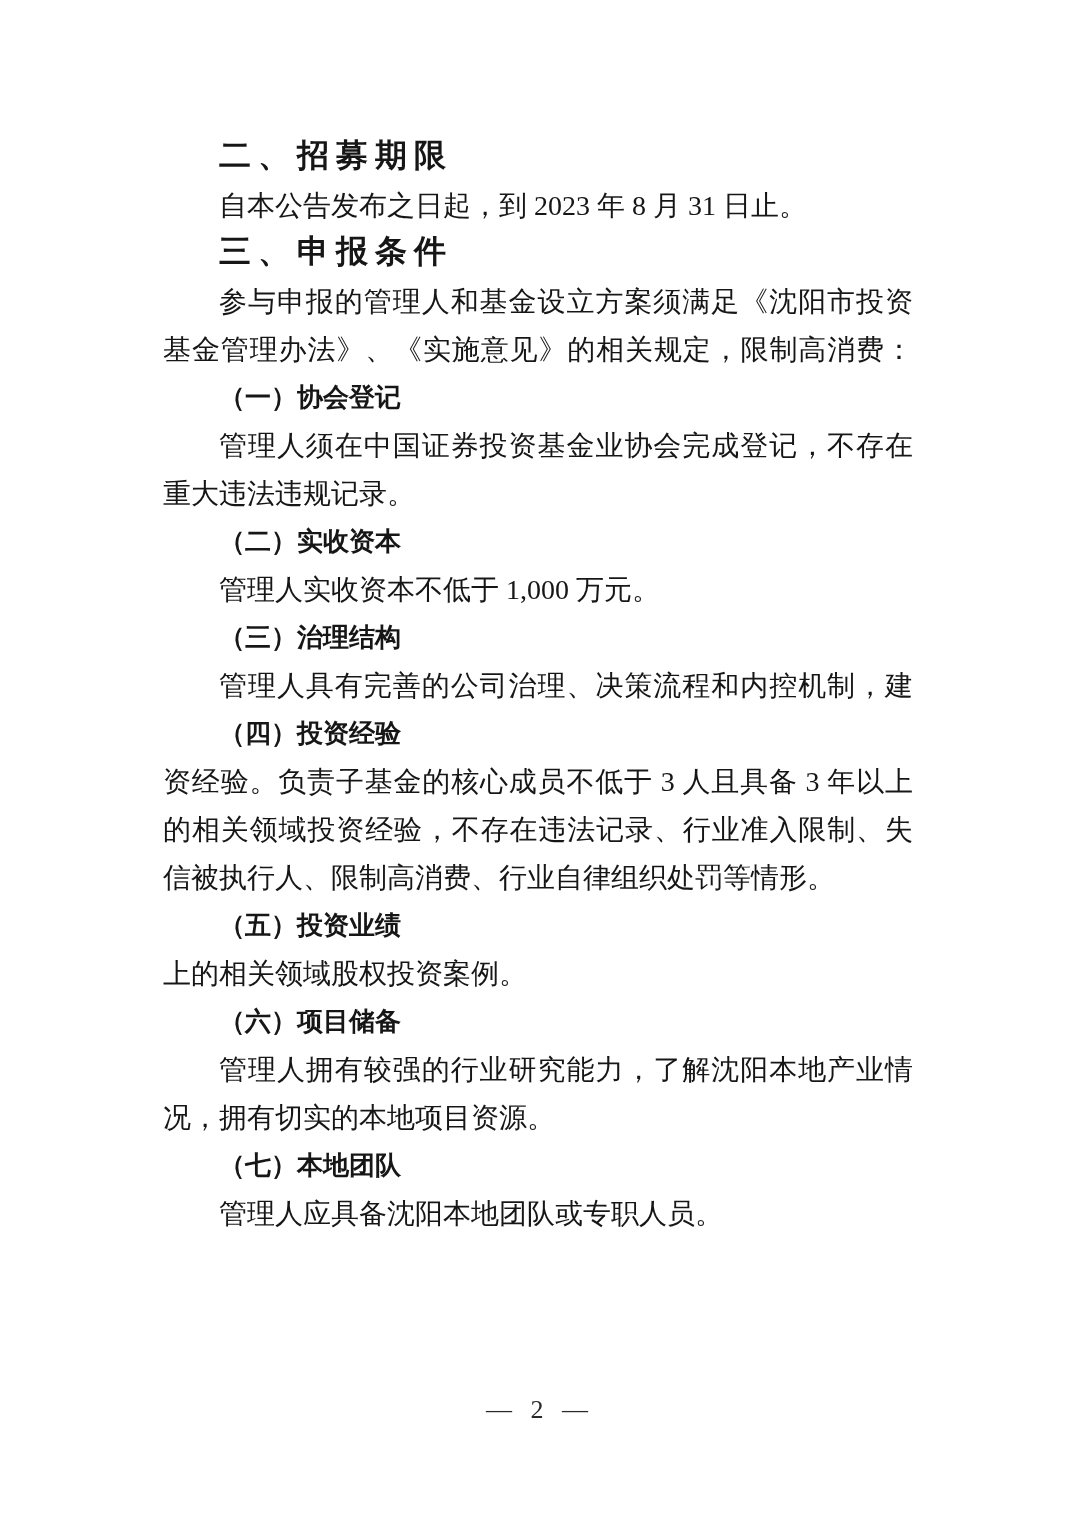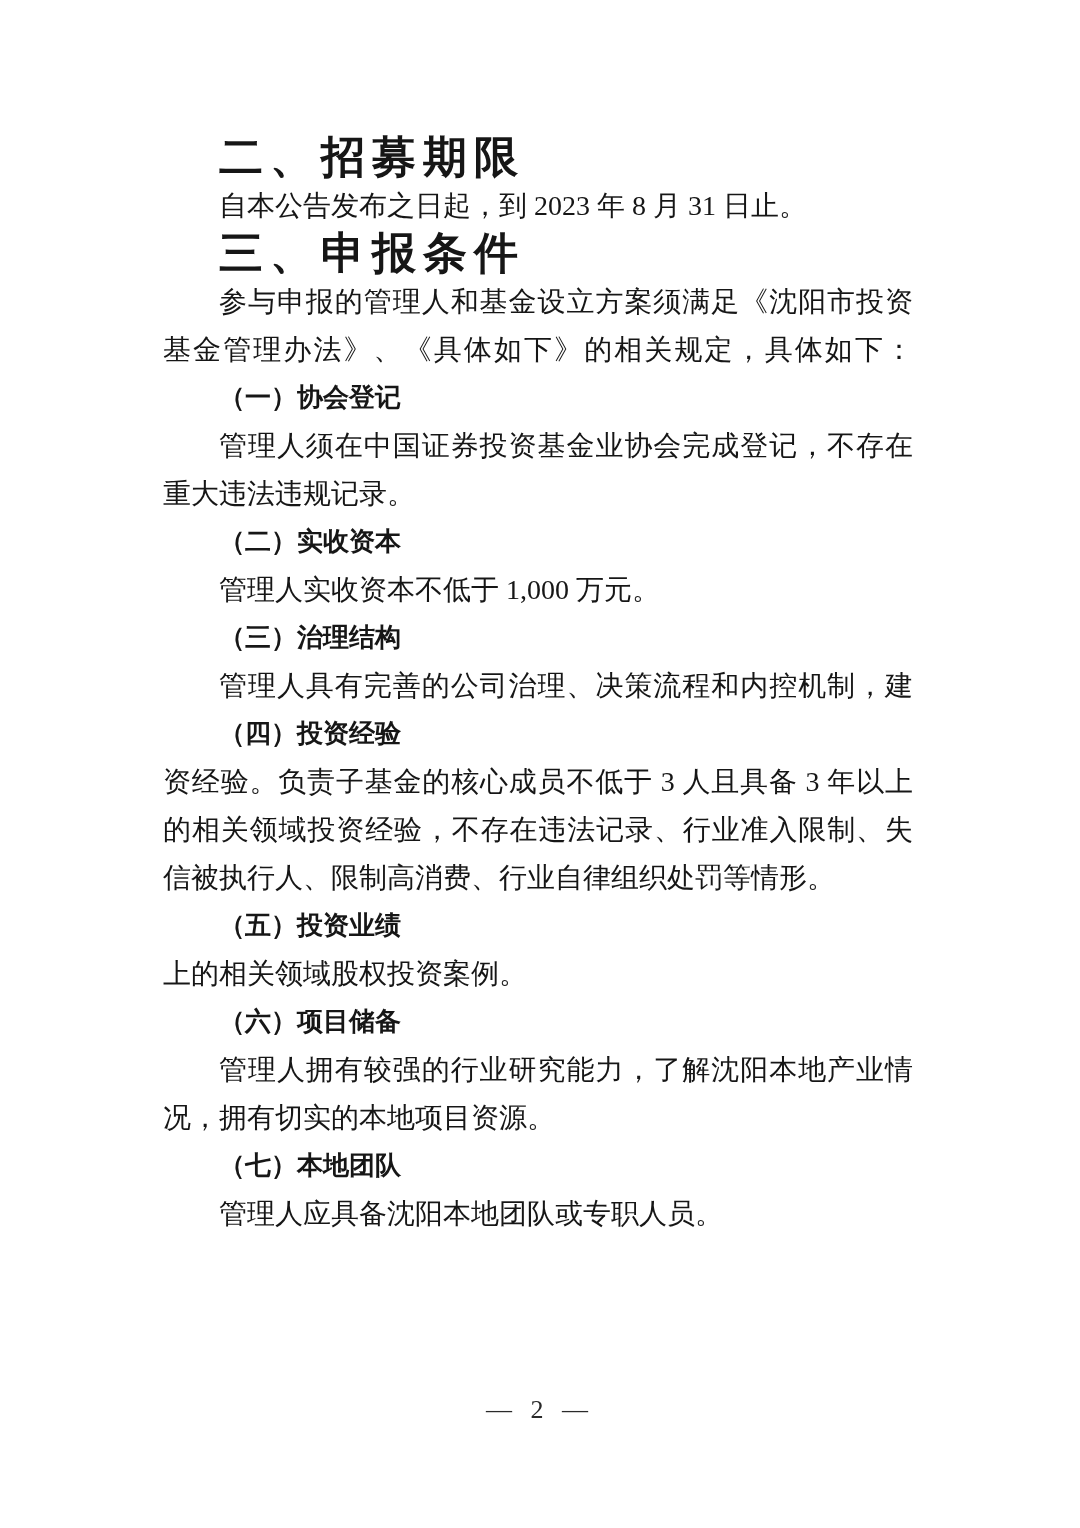--- a/index.html
+++ b/index.html
@@ -27,23 +27,23 @@
     text-justify:inter-character;
   }
   .line.justify {
     white-space:normal;
     text-align:justify;
     text-align-last:justify;
   }
   .line.indent { padding-left:56px; }
   .line.indent.justify { padding-left:56px; }
   .line.h1 {
-    font-family:Liberation Serif, serif;
+    font-family:Liberation Mono, monospace;
     font-weight:700;
-    font-size:44px;
+    font-size:32px;
     letter-spacing:7px;
   }
   .line.h2 {
     font-weight:700;
     font-size:26px;
   }
   .footer {
     position:absolute;
     left:0; right:0;
     top:1395px;
@@ -55,21 +55,21 @@
 </style>
 </head>
 <body>
 
 <div class="page">
   <div class="content">
       <div class="line h1 indent">二、招募期限</div>
       <div class="line p indent">自本公告发布之日起，到 2023 年 8 月 31 日止。</div>
       <div class="line h1 indent">三、申报条件</div>
       <div class="line p indent justify">参与申报的管理人和基金设立方案须满足《沈阳市投资</div>
-      <div class="line p justify">基金管理办法》、《具体如下》的相关规定，具体如下：</div>
+      <div class="line p justify">基金管理办法》、《实施意见》的相关规定，限制高消费：</div>
       <div class="line h2 indent">（一）协会登记</div>
       <div class="line p indent justify">管理人须在中国证券投资基金业协会完成登记，不存在</div>
       <div class="line p">重大违法违规记录。</div>
       <div class="line h2 indent">（二）实收资本</div>
       <div class="line p indent">管理人实收资本不低于 1,000 万元。</div>
       <div class="line h2 indent">（三）治理结构</div>
       <div class="line p indent justify">管理人具有完善的公司治理、决策流程和内控机制，建</div>
       <div class="line h2 indent">（四）投资经验</div>
       <div class="line p justify">资经验。负责子基金的核心成员不低于 3 人且具备 3 年以上</div>
       <div class="line p justify">的相关领域投资经验，不存在违法记录、行业准入限制、失</div>

